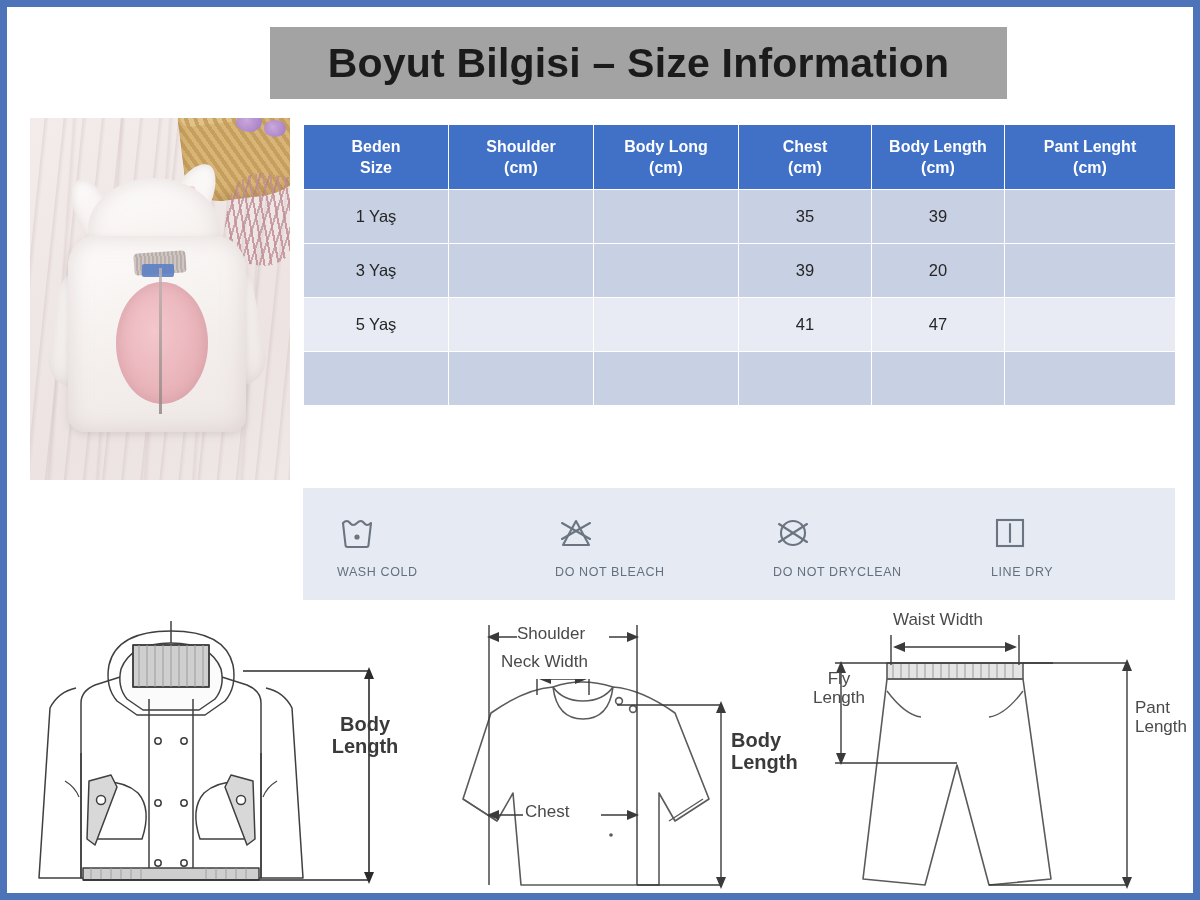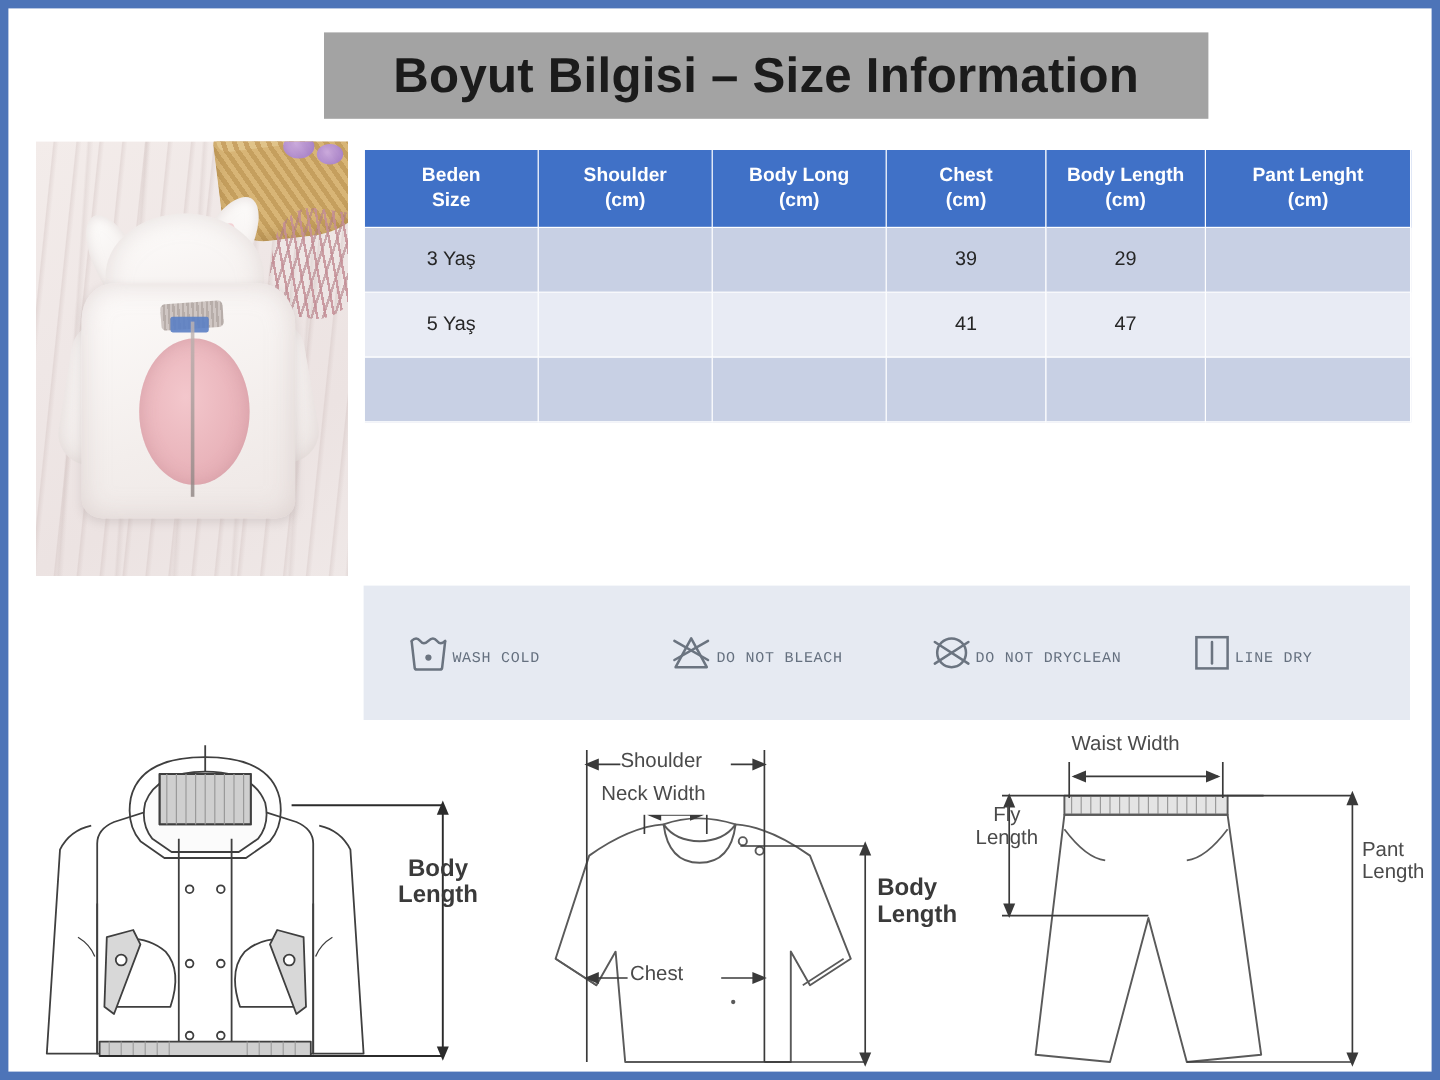--- a/index.html
+++ b/index.html
@@ -163,23 +163,22 @@
   }
   #size-table tr.row-dark td{background:#c8d0e4;}
   #size-table tr.row-light td{background:#e8ebf4;}
   
   #care-band{
     position:absolute;left:296px;top:481px;width:872px;height:112px;
     background:#e6eaf2;
     display:flex;align-items:center;justify-content:space-around;
   }
   .care-item{
-    display:flex;flex-direction:row;align-items:center;
+    display:flex;flex-direction:column;align-items:flex-start;
     width:150px;
-    font-family:Liberation Mono, monospace;
   }
   .care-icon{height:46px;display:flex;align-items:center;justify-content:center;}
   .care-label{
     margin-top:9px;font-size:12.5px;letter-spacing:.6px;
     color:#65707f;font-weight:normal;white-space:nowrap;
   }
   
   #diagrams{
     position:absolute;left:14px;top:596px;width:1172px;height:295px;
     display:flex;align-items:flex-start;
@@ -252,25 +251,33 @@
           <span>(cm)</span>
         </th>
         <th>
           <span>Pant Lenght</span><br>
           <span>(cm)</span>
         </th>
       </tr>
     </thead>
     <tbody>
       <tr class="row-dark">
+        <td>1 Yaş</td>
+        <td></td>
+        <td></td>
+        <td>35</td>
+        <td>39</td>
+        <td></td>
+      </tr>
+      <tr class="row-dark">
         <td>3 Yaş</td>
         <td></td>
         <td></td>
         <td>39</td>
-        <td>29</td>
+        <td>20</td>
         <td></td>
       </tr>
       <tr class="row-light">
         <td>5 Yaş</td>
         <td></td>
         <td></td>
         <td>41</td>
         <td>47</td>
         <td></td>
       </tr>

